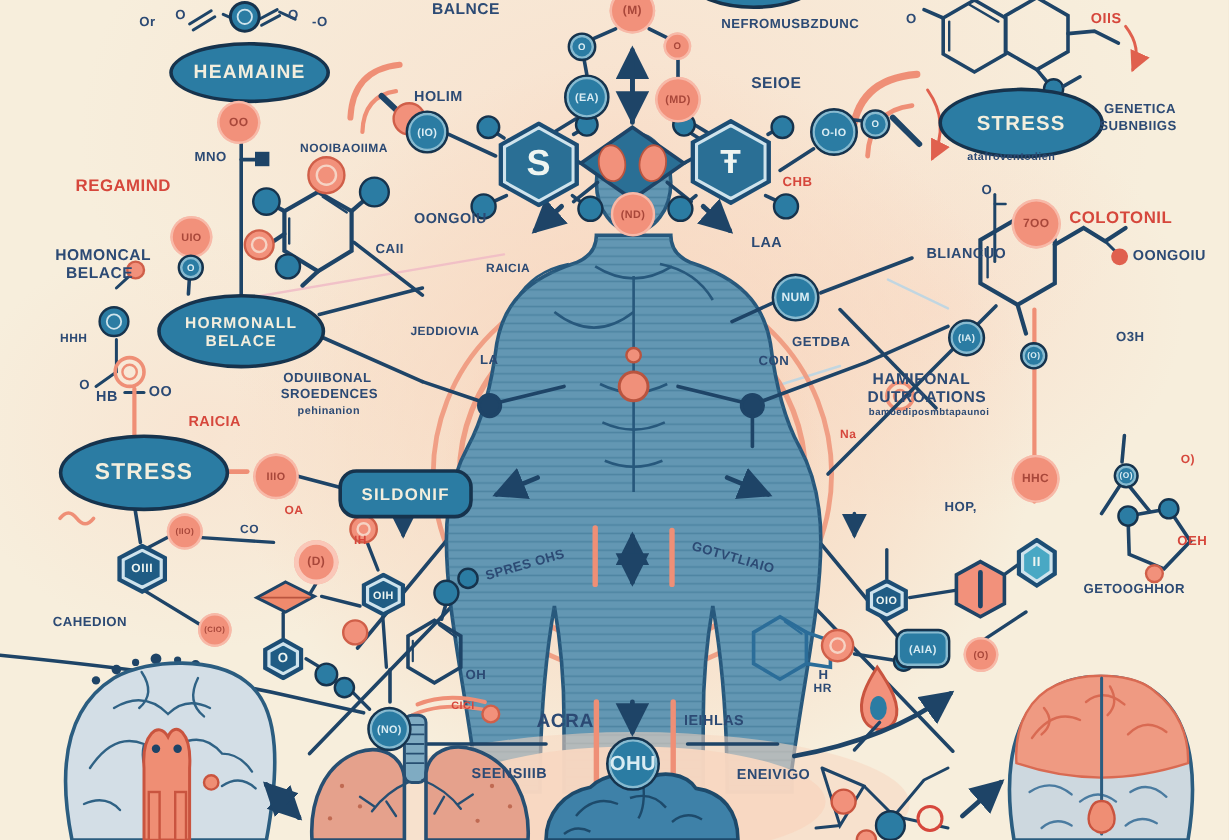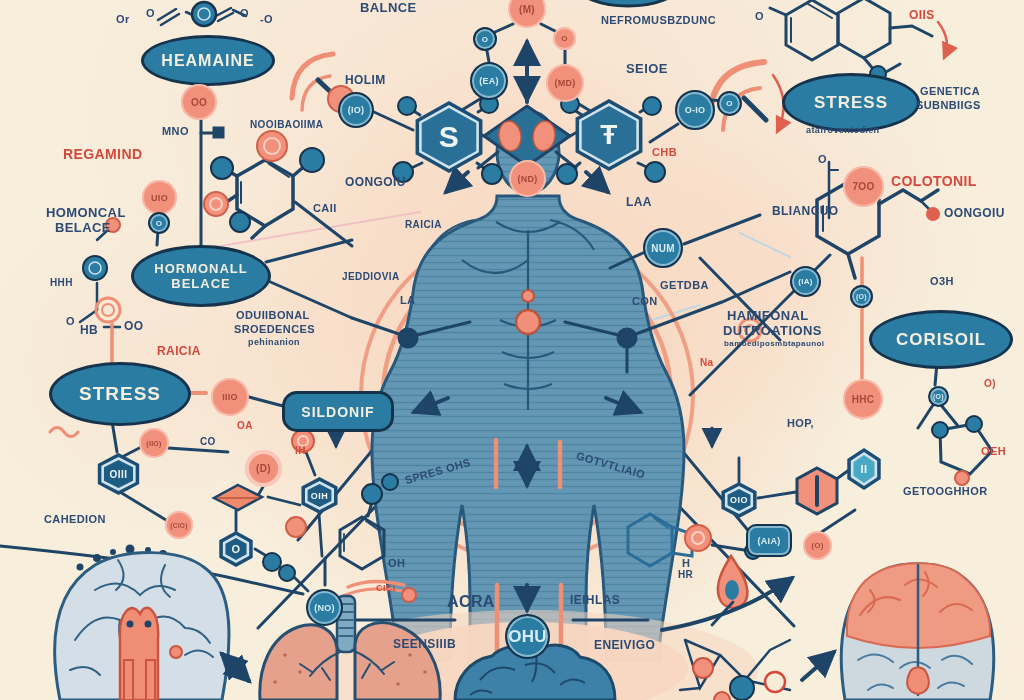--- a/index.html
+++ b/index.html
@@ -445,23 +445,20 @@
     </div>
 <div class="oval" style="left:131px;top:245px;width:134px;height:56px;font-size:13px">
       <span>HORMONALL</span>
       <span>BELACE</span>
     </div>
 <div class="oval" style="left:49px;top:362px;width:136px;height:58px;font-size:19px">
       <span>STRESS</span>
     </div>
 <div class="oval" style="left:782px;top:73px;width:132px;height:53px;font-size:17px">
       <span>STRESS</span>
-    </div>
-<div class="oval" style="left:869px;top:310px;width:138px;height:53px;font-size:17px">
-      <span>CORISOIL</span>
     </div>
 <div class="pill" style="left:282px;top:391px;width:106px;height:35px;font-size:14px">
       <span>SILDONIF</span>
     </div>
 
 <div class="hx big" style="left:411px;top:101px;width:76px;height:72px">
       <div class="hx-ring"></div>
       <div class="hx-core"></div>
       <div class="hx-txt" style="font-size:30px">S</div>
     </div>
@@ -615,21 +612,21 @@
 <div class="lbl" style="left:724px;top:340px;font-size:8px">bamoediposmbtapaunoi</div>
 <div class="lbl red" style="left:700px;top:358px;font-size:10px">Na</div>
 <div class="lbl" style="left:787px;top:418px;font-size:11px">HOP,</div>
 <div class="lbl" style="left:930px;top:276px;font-size:11px">O3H</div>
 <div class="lbl red" style="left:984px;top:379px;font-size:10px">O)</div>
 <div class="lbl" style="left:404px;top:466px;font-size:11px;transform:rotate(-16deg)">SPRES OHS</div>
 <div class="lbl" style="left:575px;top:460px;font-size:11px;transform:rotate(16deg)">GOTVTLIAIO</div>
 <div class="lbl" style="left:447px;top:594px;font-size:16px">ACRA</div>
 <div class="lbl" style="left:570px;top:594px;font-size:12px">IEIHLAS</div>
 <div class="lbl" style="left:393px;top:638px;font-size:12px">SEENSIIIB</div>
-<div class="lbl" style="left:594px;top:639px;font-size:12px">ENEIVIGO</div>
+<div class="lbl" style="left:614px;top:639px;font-size:12px">ENEIVIGO</div>
 <div class="lbl" style="left:44px;top:514px;font-size:11px">CAHEDION</div>
 <div class="lbl red" style="left:376px;top:584px;font-size:9px">CICI</div>
 <div class="lbl" style="left:388px;top:558px;font-size:11px">OH</div>
 <div class="lbl" style="left:682px;top:558px;font-size:11px">H</div>
 <div class="lbl" style="left:903px;top:486px;font-size:11px">GETOOGHHOR</div>
 <div class="lbl red" style="left:981px;top:446px;font-size:11px">OEH</div>
 <div class="lbl" style="left:678px;top:570px;font-size:10px">HR</div>
 <div class="lbl red" style="left:237px;top:421px;font-size:10px">OA</div>
 <div class="lbl" style="left:200px;top:437px;font-size:10px">CO</div>
 <div class="lbl red" style="left:295px;top:446px;font-size:10px">IH</div>

